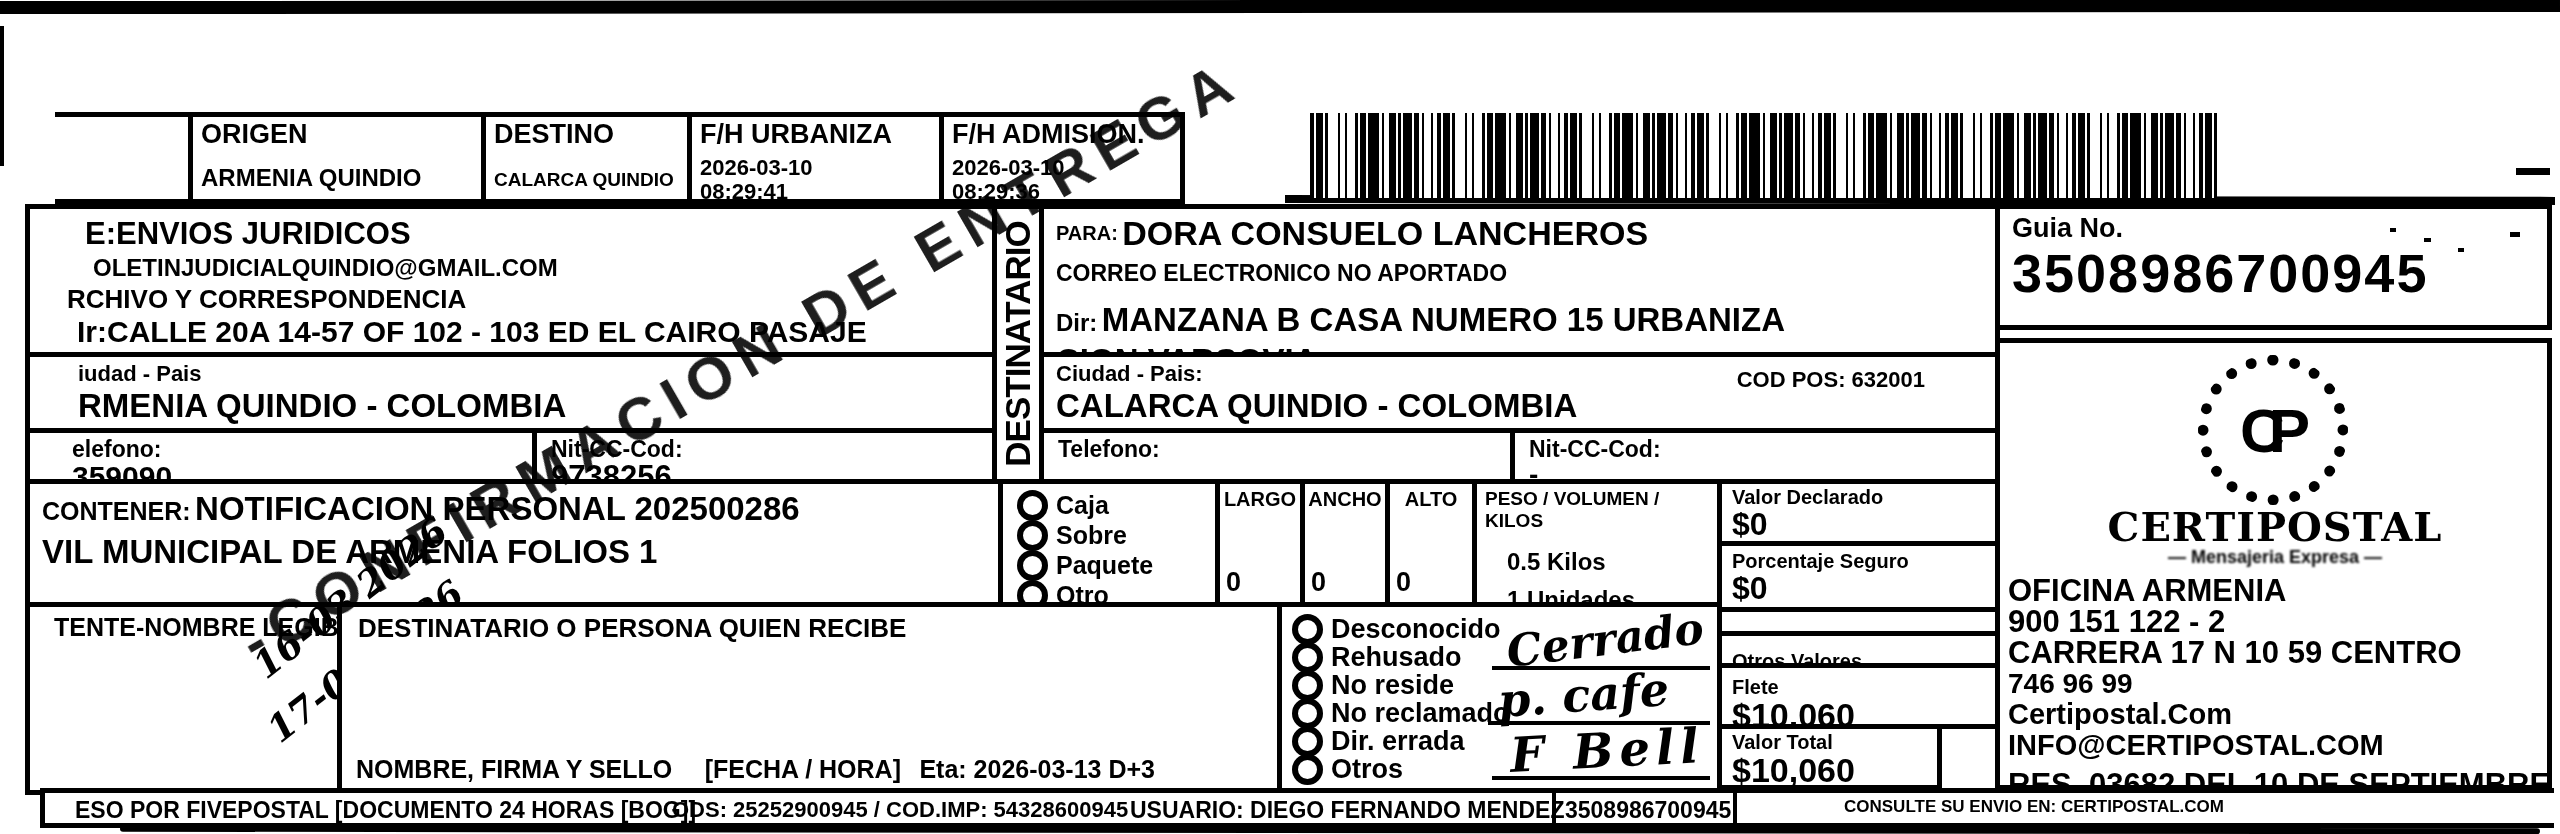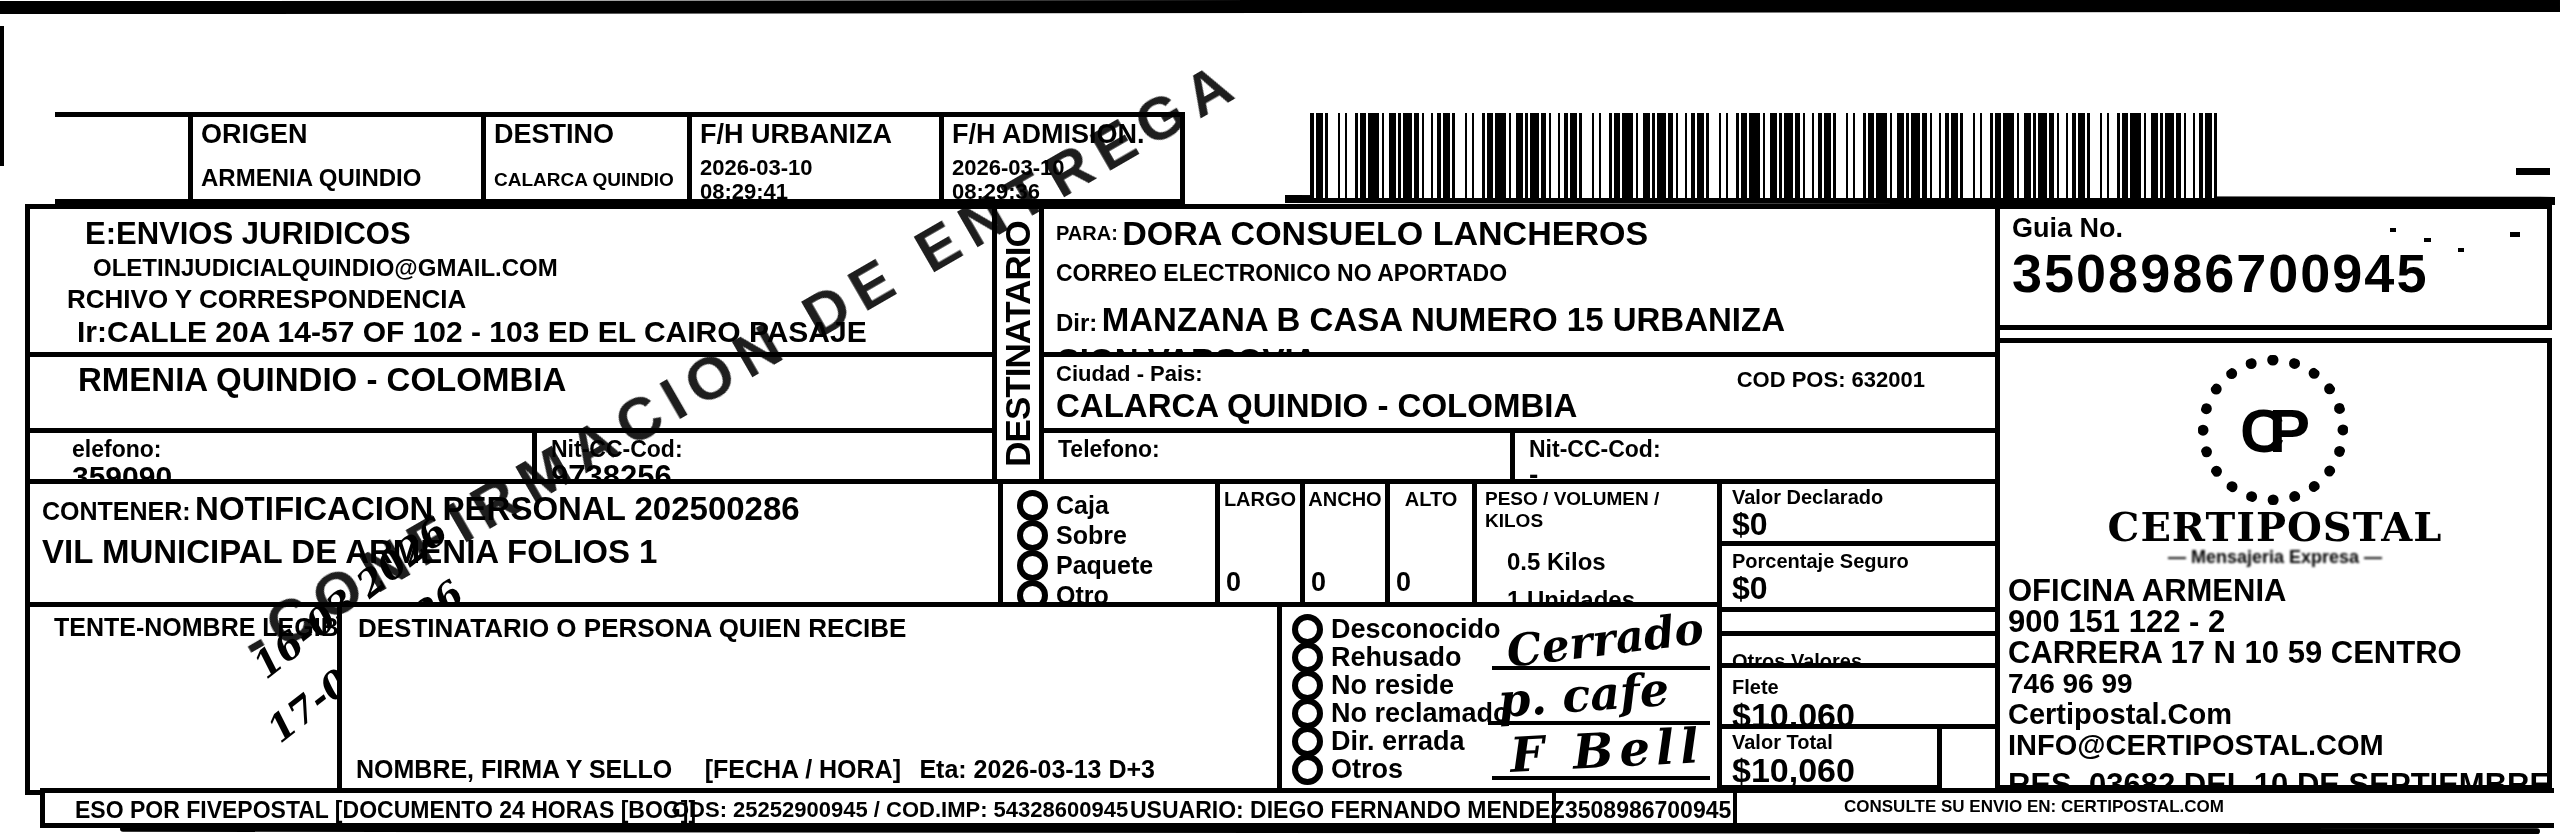--- a/index.html
+++ b/index.html
@@ -273,20 +273,21 @@
       <div class="bar" style="width: 3px; background: rgb(0, 0, 0);"></div>
     </div>
 
   <div class="cell" style="left:25px;top:204px;width:973px;height:153px;padding:6px 0 0 55px;overflow:hidden;">
     <div style="font-size:31px;line-height:37px;">E:ENVIOS JURIDICOS</div>
     <div style="font-size:24px;line-height:32px;margin-left:8px;">OLETINJUDICIALQUINDIO@GMAIL.COM</div>
     <div style="font-size:26px;line-height:31px;margin-left:-18px;">RCHIVO Y CORRESPONDENCIA</div>
     <div style="font-size:30px;line-height:34px;margin-left:-8px;white-space:nowrap;">Ir:CALLE 20A  14-57 OF 102  - 103 ED EL CAIRO PASAJE</div>
   </div>
   <div class="cell" style="left:25px;top:352px;width:973px;height:81px;padding:4px 0 0 48px;">
+    <div class="lbl">iudad - Pais</div>
     <div style="font-size:33px;">RMENIA QUINDIO - COLOMBIA</div>
   </div>
   <div class="cell" style="left:25px;top:428px;width:512px;height:59px;padding:3px 12px 0 42px;">
     <div style="font-size:23px;">elefono:</div>
     <div style="font-size:30px;line-height:28px;">359090</div>
   </div>
   <div class="cell" style="left:532px;top:428px;width:466px;height:59px;padding:3px 0 0 14px;">
     <div style="font-size:23px;">Nit-CC-Cod:</div>
     <div style="font-size:31px;line-height:28px;">9738256</div>
   </div>

